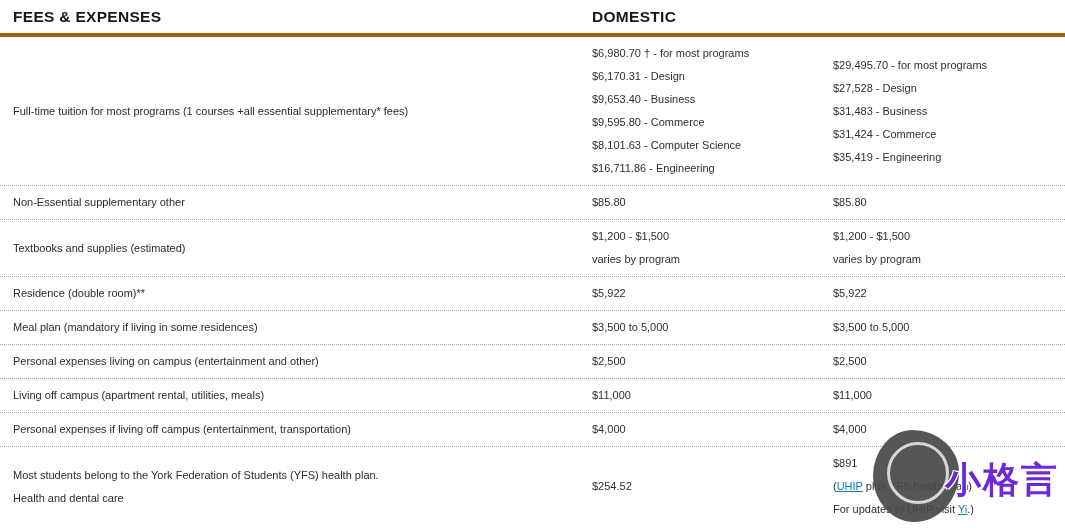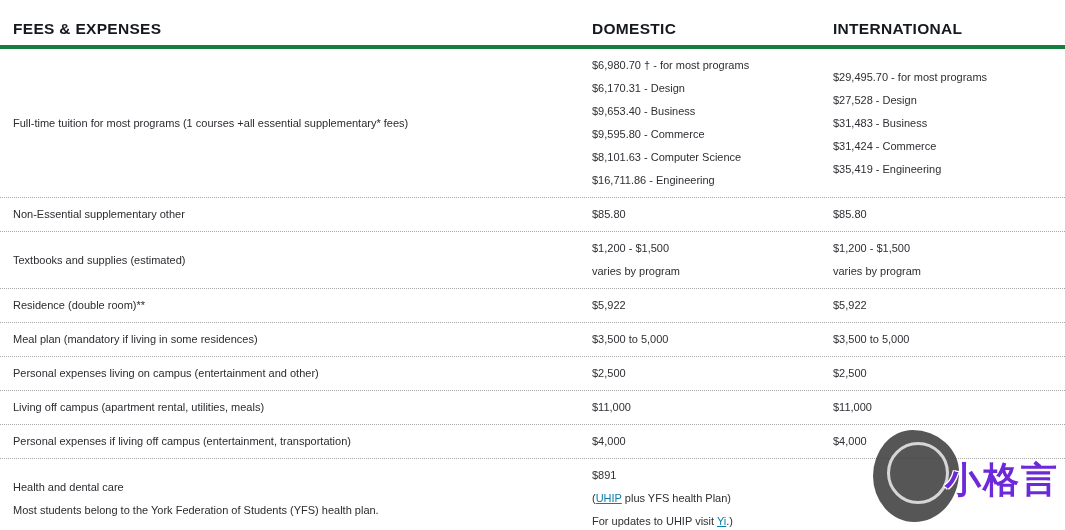--- a/index.html
+++ b/index.html
@@ -8,22 +8,22 @@
     background:#ffffff;
     font-family:"Liberation Sans","DejaVu Sans",sans-serif;
     color:#2d2f33;
     position:relative;
     overflow:hidden;
   }
   .table { width:1065px; }
   .header-row {
     display:grid;
     grid-template-columns:579px 241px 1fr;
-    padding:20px 0 7px 0;
-    border-bottom:4px solid #15803d;
+    padding:8px 0 7px 0;
+    border-bottom:4px solid #a16207;
   }
   .head {
     font-weight:bold;
     font-size:15.5px;
     color:#15181d;
     letter-spacing:0.3px;
   }
   .cell {
     padding-left:13px;
     padding-right:8px;
@@ -86,21 +86,20 @@
     white-space:nowrap;
   }
 </style>
 </head>
 <body>
 
 <div class="table">
   <div class="header-row">
     <div class="cell col1 head">FEES &amp; EXPENSES</div>
     <div class="cell col2 head">DOMESTIC</div>
-    <div class="cell col3 head">INTERNATIONAL</div>
   </div>
   <div id="rows">
       <div class="row">
         <div class="cell col1">
           <div class="line">Full-time tuition for most programs (1 courses +all essential supplementary* fees)</div>
         </div>
         <div class="cell col2">
           <div class="line">$6,980.70 † - for most programs</div>
           <div class="line">$6,170.31 - Design</div>
           <div class="line">$9,653.40 - Business</div>
@@ -190,22 +189,25 @@
         </div>
         <div class="cell col2">
           <div class="line">$4,000</div>
         </div>
         <div class="cell col3">
           <div class="line">$4,000</div>
         </div>
       </div>
       <div class="row">
         <div class="cell col1">
+          <div class="line">Most students belong to the York Federation of Students (YFS) health plan.</div>
           <div class="line">Health and dental care</div>
-          <div class="line">Most students belong to the York Federation of Students (YFS) health plan.</div>
+        </div>
+        <div class="cell col2">
+          <div class="line">$254.52</div>
         </div>
         <div class="cell col3">
           <div class="line">$891</div>
           <div class="line"><span>(</span><a class="link" href="#">UHIP</a><span> plus YFS health Plan)</span></div>
           <div class="line"><span>For updates to UHIP visit </span><a class="link" href="#">Yi</a><span>.)</span></div>
         </div>
       </div>
     </div>
 </div>
 

